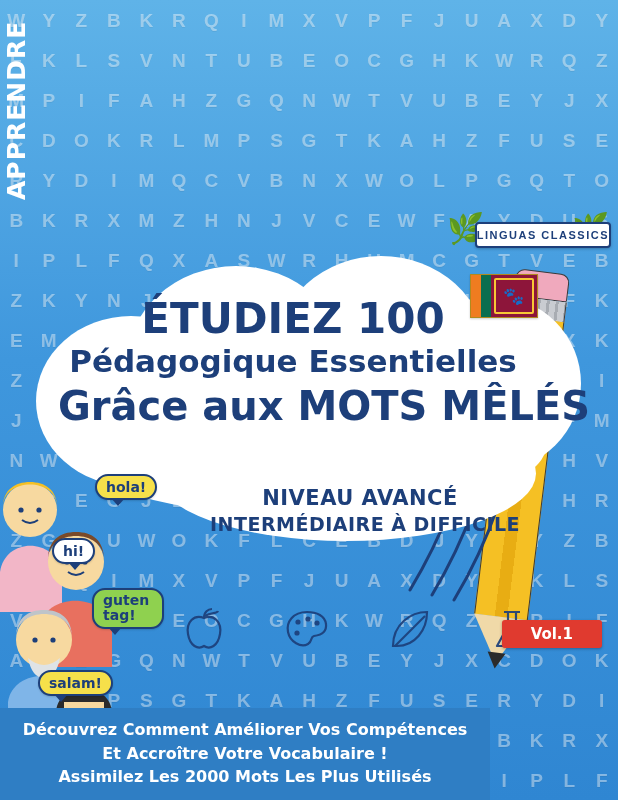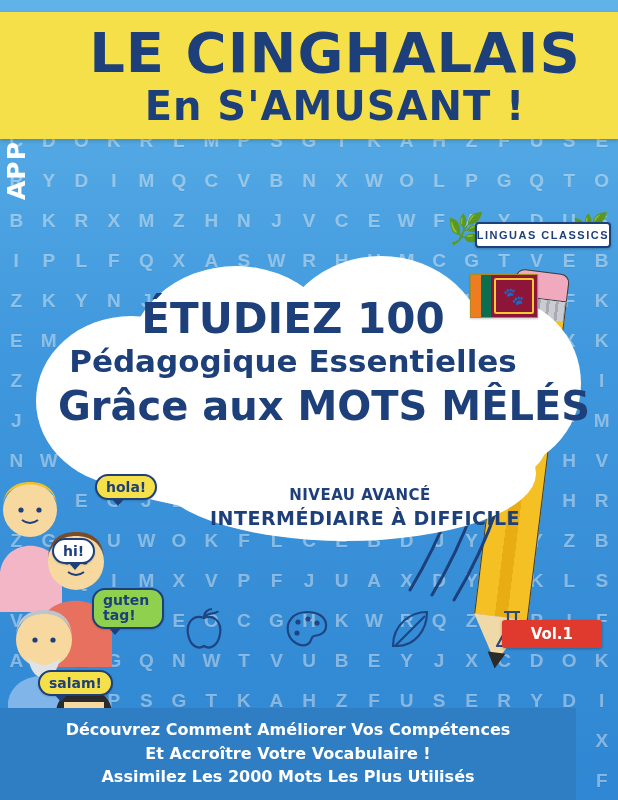--- a/index.html
+++ b/index.html
@@ -135,21 +135,21 @@
   .flag .lion{
     position:absolute;left:50%;top:50%;transform:translate(-50%,-50%);
     color:#f7c835;font-size:17px;line-height:1;
   }
 
   
   .level{
     position:absolute;left:210px;top:486px;width:300px;text-align:center;
     font-family:"DejaVu Sans", sans-serif;
   }
-  .level .lv1{font-size:15px;font-weight:700;color:#1d3f7a;letter-spacing:.5px;white-space:nowrap;}
+  .level .lv1{font-size:21px;font-weight:700;color:#1d3f7a;letter-spacing:.5px;white-space:nowrap;}
   .level .lv2{font-size:19px;font-weight:700;color:#1d3f7a;letter-spacing:.5px;white-space:nowrap;margin-top:3px;}
 
   
   .pencil{
     position:absolute;left:492px;top:270px;
     width:54px;height:400px;
     transform:rotate(7deg);
   }
   .pencil .eraser{
     height:26px;background:#f0a9bd;border-radius:9px 9px 2px 2px;border:1px solid #3a3a3a;
@@ -177,21 +177,21 @@
 
   
   .doodles{
     position:absolute;left:178px;top:600px;width:360px;height:60px;
     display:flex;justify-content:space-between;align-items:center;
   }
   .doodles svg{opacity:.92}
 
   
   .bottom{
-    position:absolute;left:0;bottom:0;width:576px;
+    position:absolute;left:0;bottom:0;width:490px;
     background:#2f7ec4;
     padding:10px 0 12px 0;
   }
   .bottom .line{
     font-family:"DejaVu Sans", sans-serif;
     font-size:16px;font-weight:700;color:#ffffff;
     text-align:center;line-height:1.45;white-space:nowrap;
   }
   .vol{
     position:absolute;right:16px;top:620px;
@@ -603,24 +603,20 @@
       <span>I</span>
       <span>P</span>
       <span>L</span>
       <span>F</span>
     </div>
 
   <div class="vertical-holder">
     <div class="vertical-word">APPRENDRE</div>
   </div>
 
-  <div class="title-band">
-    <div class="title-main">LE CINGHALAIS</div>
-    <div class="title-sub">En S'AMUSANT !</div>
-  </div>
 
   <div class="laurel l">🌿</div>
   <div class="laurel r">🌿</div>
   <div class="badge">LINGUAS CLASSICS</div>
 
   <div class="pencil">
     <div class="eraser"></div>
     <div class="ferrule"></div>
     <div class="body"></div>
     <div class="wood"></div>

